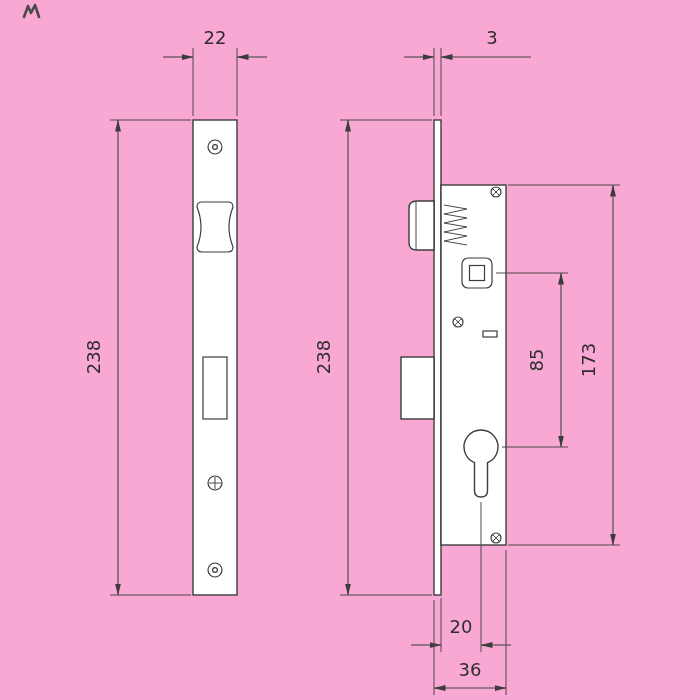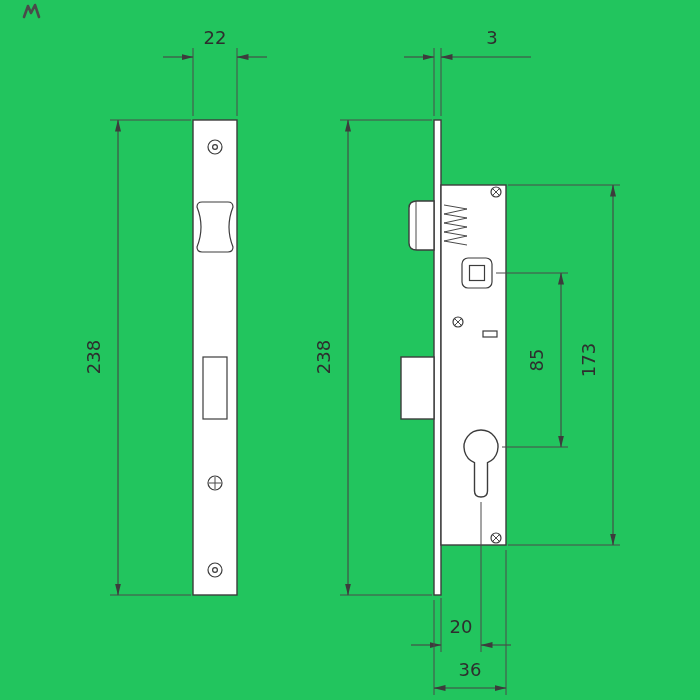--- a/index.html
+++ b/index.html
@@ -1,16 +1,16 @@
 <!DOCTYPE html>
 <html><head>
 <meta charset="utf-8">
 <style>
   html,body{margin:0;padding:0;background:#ffffff;}
-  .sheet{width:700px;height:700px;position:relative;background:#22c55e;overflow:hidden;}
+  .sheet{width:700px;height:700px;position:relative;background:#f9a8d4;overflow:hidden;}
   svg{display:block;}
   .outline{fill:#ffffff;stroke:#3c3c3c;stroke-width:1.4;}
   .detail{fill:#ffffff;stroke:#3c3c3c;stroke-width:1.2;}
   .thin{stroke:#4a4a4a;stroke-width:1;fill:none;}
   .dimline{stroke:#454545;stroke-width:1.1;fill:none;}
   .dim-text{font:18px "DejaVu Sans", sans-serif;fill:#2e2e2e;}
   .logo{stroke:#4a4a4a;stroke-width:2.6;fill:none;stroke-linecap:round;stroke-linejoin:round;}
 </style>
 </head>
 <body>

